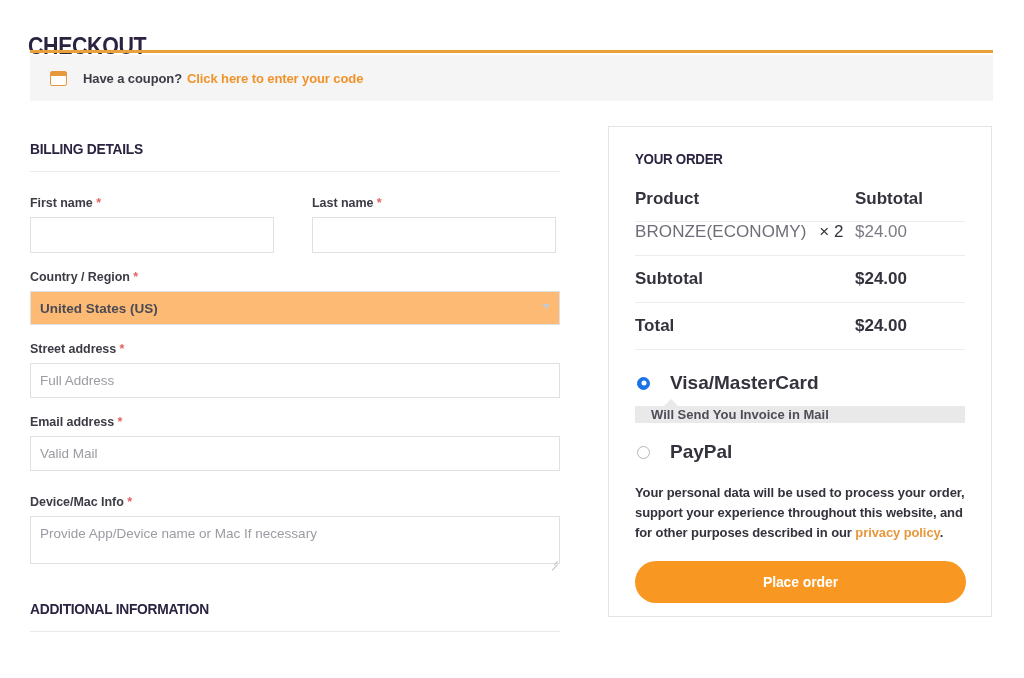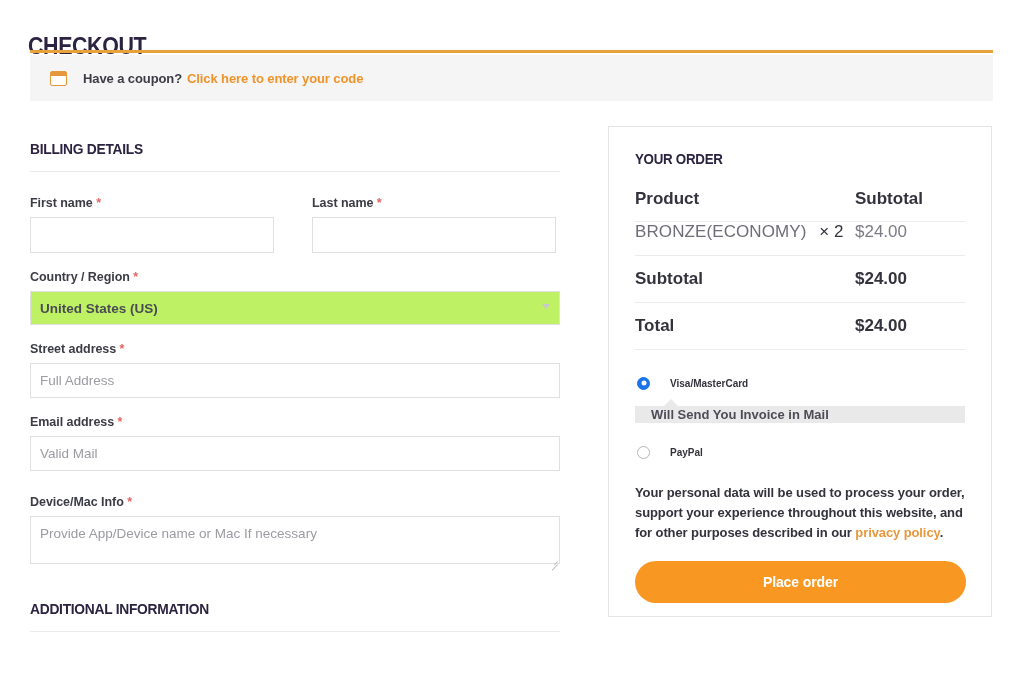--- a/index.html
+++ b/index.html
@@ -71,21 +71,21 @@
     width: 100%; height: 35px; border: 1px solid #e0e0e0; background: #fff;
     font-size: 13.5px; color: #0c4a6e; padding: 0 9px;
     font-family: "Liberation Sans", sans-serif; border-radius: 0; outline: none;
   }
   .text-input::placeholder { color: #9b9ba2; }
   .row2 { display: flex; gap: 38px; }
   .row2 > div { width: 244px; }
 
   .select-wrap { position: relative; width: 100%; }
   .select-box {
-    width: 100%; height: 34px; border: 1px solid #e0e0e0; background: #bef264;
+    width: 100%; height: 34px; border: 1px solid #e0e0e0; background: #fdba74;
     display: flex; align-items: center; padding: 0 9px;
     font-size: 13.5px; font-weight: 700; color: #4a4a55;
   }
   .select-caret {
     position: absolute; right: 10px; top: 13px;
     width: 0; height: 0; border-left: 4px solid transparent;
     border-right: 4px solid transparent; border-top: 5px solid #c8c8cc;
   }
   .textarea-wrap { position: relative; width: 100%; }
   .textarea {
@@ -130,21 +130,21 @@
     width: 13px; height: 13px; border-radius: 50%; border: 1px solid #b6b6bc;
     background: #fff; position: relative; flex: none; margin-left: 2px;
   }
   .radio.checked { border: 1px solid #1a73e8; background: #1a73e8; }
   .radio.checked::after {
     content: ""; position: absolute; left: 50%; top: 50%;
     width: 5px; height: 5px; border-radius: 50%; background: #fff;
     transform: translate(-50%, -50%);
   }
   .pay-label {
-    margin-left: 20px; font-size: 10px; font-weight: 700; color: #33333d;
+    margin-left: 20px; font-size: 19px; font-weight: 700; color: #33333d;
   }
   .pay-box {
     position: relative; margin-top: 12px; background: #e9e9e9;
     padding: 1px 16px; font-size: 13px; font-weight: 700; color: #4d4d57;
   }
   .pay-box::before {
     content: ""; position: absolute; top: -7px; left: 28px;
     width: 0; height: 0; border-left: 8px solid transparent;
     border-right: 8px solid transparent; border-bottom: 8px solid #e9e9e9;
   }

